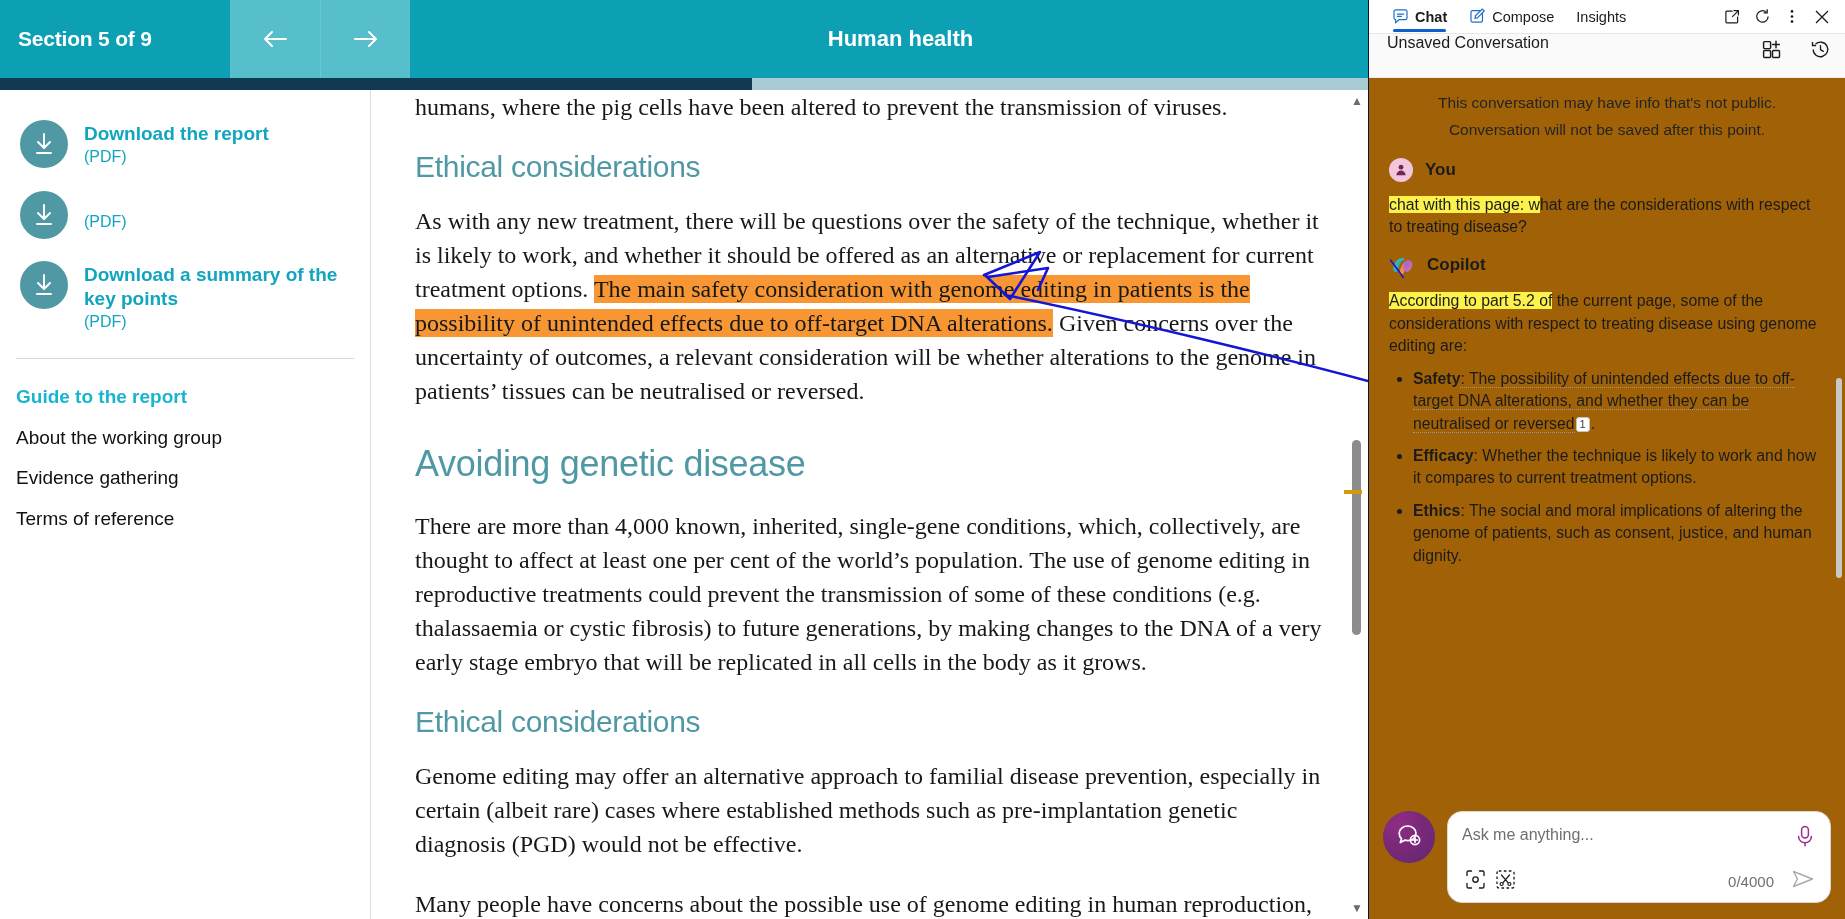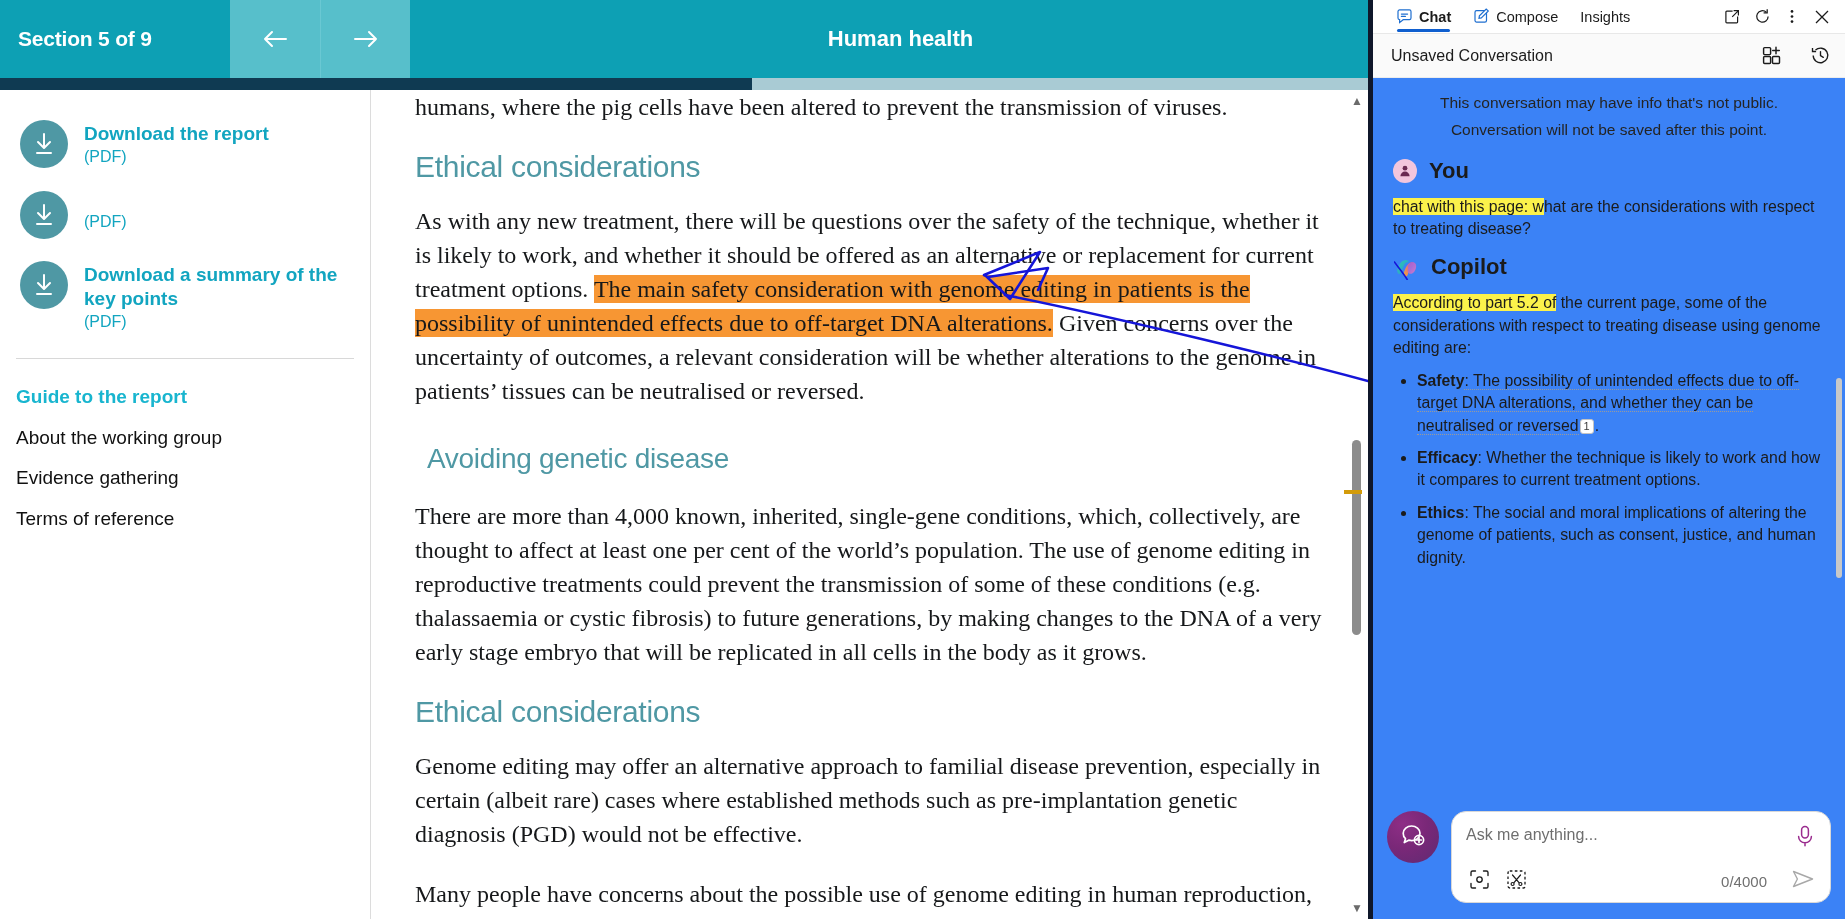--- a/index.html
+++ b/index.html
@@ -67,21 +67,21 @@
   .doc-wrap { position: relative; flex: 1; height: 829px; overflow: hidden; background: #fff; }
   .doc { padding: 0 40px 0 44px; }
   .doc p {
     font-family: "Liberation Serif", serif;
     font-size: 24px; line-height: 1.42; color: #16181a; margin: 0 0 26px 0;
   }
   .doc h2 {
     font-family: "Liberation Sans", sans-serif;
     color: #4f98a4; font-size: 30px; font-weight: normal; margin: 0 0 20px 0; letter-spacing: -0.3px;
   }
-  .doc h2.big { font-size: 28px; margin: 34px 0 24px 12px; }
+  .doc h2.big { font-size: 36px; margin: 34px 0 24px 0; }
   .clip-top { margin-top: -22px; }
   .hl-orange { background: #f79633; padding: 1px 0; box-decoration-break: clone; -webkit-box-decoration-break: clone; }
 
   
   .doc-scroll { position: absolute; right: 6px; top: 0; width: 12px; height: 829px; }
   .doc-scroll .thumb {
     position: absolute; left: 2px; top: 350px; width: 9px; height: 195px;
     background: #8c8c8c; border-radius: 5px;
   }
   .doc-scroll .marker {
@@ -92,22 +92,22 @@
     color: #6b6b6b; font-size: 12px; text-align: center; line-height: 16px;
   }
   .doc-arrow.up { top: 3px; }
   .doc-arrow.down { bottom: 3px; }
 
   
   #ink { position: absolute; left: 0; top: 0; width: 1368px; height: 919px; pointer-events: none; }
 
   
   #copilot {
-    width: 477px; height: 919px; background: #3b82f6;
-    border-left: 5px solid #0f172a; display: flex; flex-direction: column;
+    width: 477px; height: 919px; background: #a16207;
+    border-left: 1px solid #0f172a; display: flex; flex-direction: column;
     font-family: "Liberation Sans", sans-serif;
   }
   .cp-tabs {
     height: 34px; background: #fff; display: flex; align-items: center;
     padding: 0 8px 0 12px; border-bottom: 1px solid #e8e8e8; flex: none;
   }
   .cp-tab {
     position: relative; display: flex; align-items: center; gap: 6px;
     height: 34px; padding: 0 11px; font-size: 14.5px; color: #1b1b1b; cursor: pointer; white-space: nowrap;
   }
@@ -118,37 +118,37 @@
   }
   .cp-tab svg { display: block; }
   .cp-tab-spacer { flex: 1; }
   .cp-ico {
     width: 30px; height: 30px; display: flex; align-items: center; justify-content: center;
     cursor: pointer; color: #1b1b1b;
   }
   .cp-ico svg { display: block; }
 
   .cp-convbar {
-    height: 44px; display: flex; align-items: center; padding: 0 10px 0 18px;
+    height: 44px; display: flex; padding: 0 10px 0 18px;
     background: #fafafa; border-bottom: 1px solid #ececec; flex: none; gap: 19px;
   }
   .cp-convname { font-size: 16px; color: #1b1b1b; flex: 1; }
 
   .cp-scroll { position: relative; flex: 1; overflow: hidden; padding: 12px 20px 6px 20px; }
   .cp-notice {
     font-size: 15.5px; color: #242424; text-align: center; line-height: 1.73; padding: 0 8px 14px 8px;
   }
   .msg { margin-bottom: 14px; }
   .msg-head { display: flex; align-items: center; gap: 12px; margin-bottom: 12px; }
   .avatar-user {
     width: 24px; height: 24px; border-radius: 50%; background: #f3c6dd;
     display: flex; align-items: center; justify-content: center; flex: none;
   }
   .avatar-cop { width: 26px; height: 26px; flex: none; display: flex; align-items: center; justify-content: center; }
-  .msg-name { font-size: 22px; font-weight: bold; color: #1b1b1b; }
+  .msg-name { font-size: 17px; font-weight: bold; color: #1b1b1b; }
   .msg-body { font-size: 15.8px; line-height: 1.42; color: #1b1b1b; }
   .msg-body p { margin: 0 0 10px 0; }
   .hl-yellow { background: #fcf24b; }
   .msg-body ul { margin: 0 0 6px 0; padding-left: 24px; }
   .msg-body li { margin-bottom: 10px; line-height: 1.42; }
   .msg-body li b { font-weight: bold; }
   .cited { border-bottom: 1.6px dotted #9a9a9a; }
   .cite-badge {
     display: inline-block; border: 1px solid #c4c4c4; border-radius: 3px;
     font-size: 11px; line-height: 13px; padding: 0 3px; color: #3a3a3a;
@@ -166,21 +166,21 @@
     flex: 1; background: #fff; border: 1px solid #d8d8d8; border-radius: 15px;
     padding: 10px 12px 8px 14px; min-height: 92px; display: flex; flex-direction: column;
   }
   .cp-inputrow { display: flex; align-items: center; }
   .cp-input {
     flex: 1; border: none; outline: none; font-size: 16px; color: #1b1b1b;
     font-family: "Liberation Sans", sans-serif; background: transparent; padding: 4px 0 10px 0;
   }
   .cp-input::placeholder { color: #6e6e6e; }
   .cp-mic { width: 26px; height: 26px; display: flex; align-items: center; justify-content: center; cursor: pointer; }
-  .cp-toolrow { display: flex; align-items: center; gap: 11px; margin-top: auto; padding-top: 6px; }
+  .cp-toolrow { display: flex; align-items: center; gap: 4px; margin-top: auto; padding-top: 6px; }
   .cp-tool { width: 26px; height: 26px; display: flex; align-items: center; justify-content: center; cursor: pointer; }
   .cp-count { margin-left: auto; font-size: 15px; color: #707070; }
   .cp-send { width: 30px; height: 26px; display: flex; align-items: center; justify-content: center; cursor: pointer; margin-left: 10px; }
 </style>
 </head>
 <body>
 
 <div id="app">
 
   <div id="reader">

